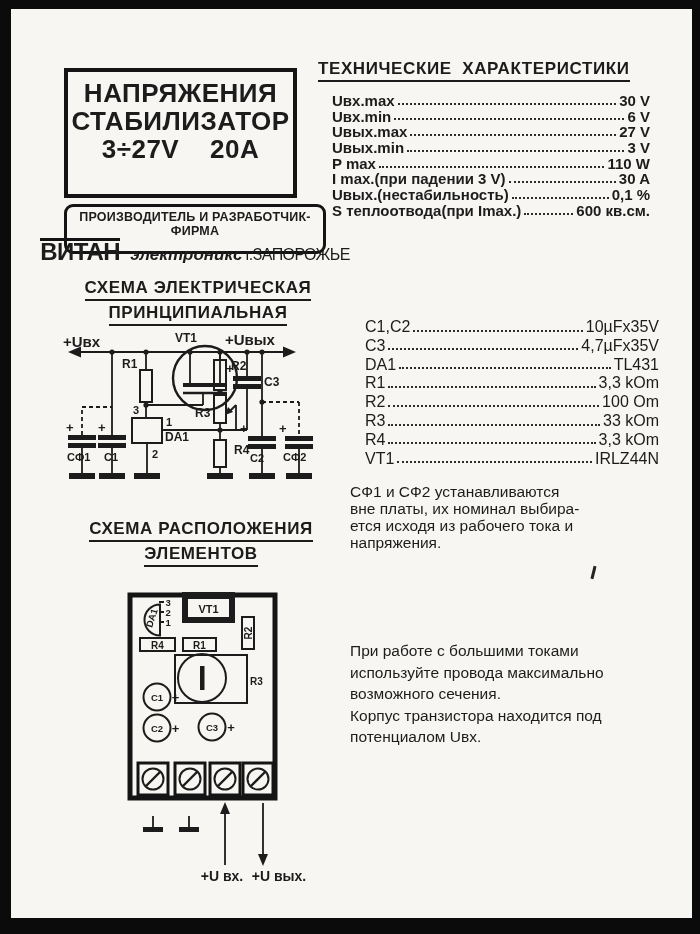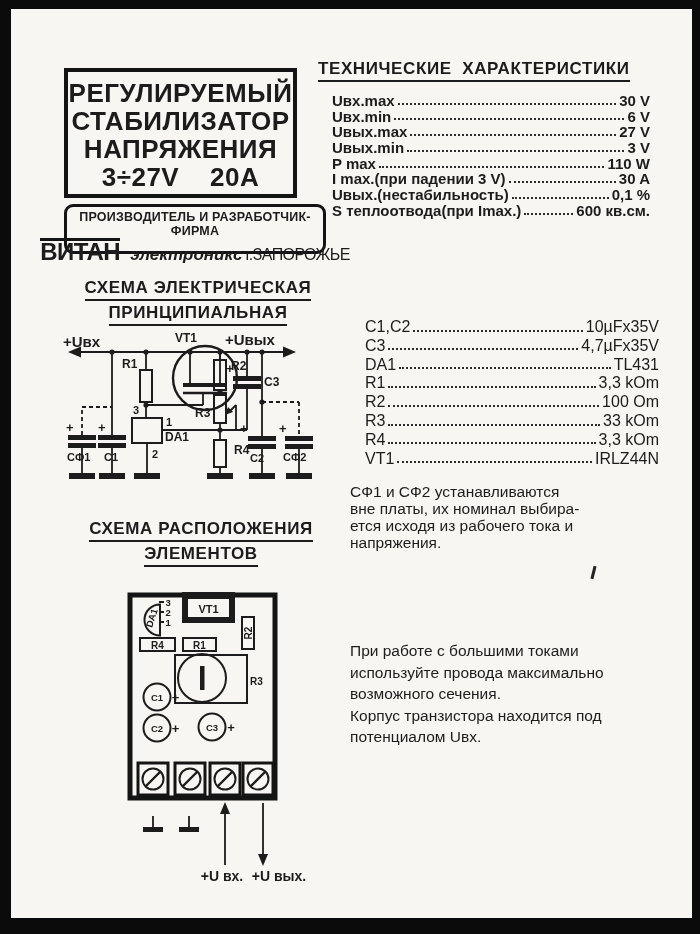--- a/index.html
+++ b/index.html
@@ -58,23 +58,22 @@
   svg .rail-lab{font-size:15px;font-weight:700;}
   svg .plus{font-size:13px;font-weight:700;}
 </style>
 </head>
 <body>
 
 <div class="stage">
   <div class="paper">
 
     <div class="abs title-box">
-      <div class="title-line">РЕГУЛИРУЕМЫЙ</div>
+      <div class="title-line">НАПРЯЖЕНИЯ</div>
       <div class="title-line">СТАБИЛИЗАТОР</div>
-      <div class="title-line">НАПРЯЖЕНИЯ</div>
       <div class="title-line">3÷27V    20A</div>
     </div>
 
     <div class="abs maker-box">
       <div class="maker-line1">ПРОИЗВОДИТЕЛЬ И РАЗРАБОТЧИК-ФИРМА</div>
       <div class="maker-line2">
         <span class="brand">ВИТАН</span>
         <span class="brand-sub">электроникс</span>
         <span class="brand-city">г.ЗАПОРОЖЬЕ</span>
       </div>

